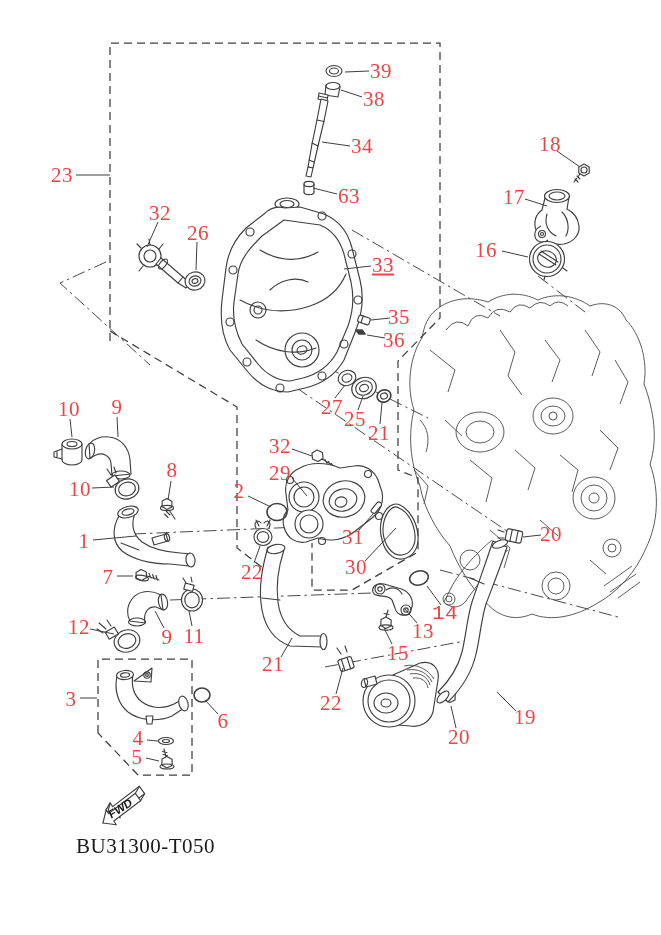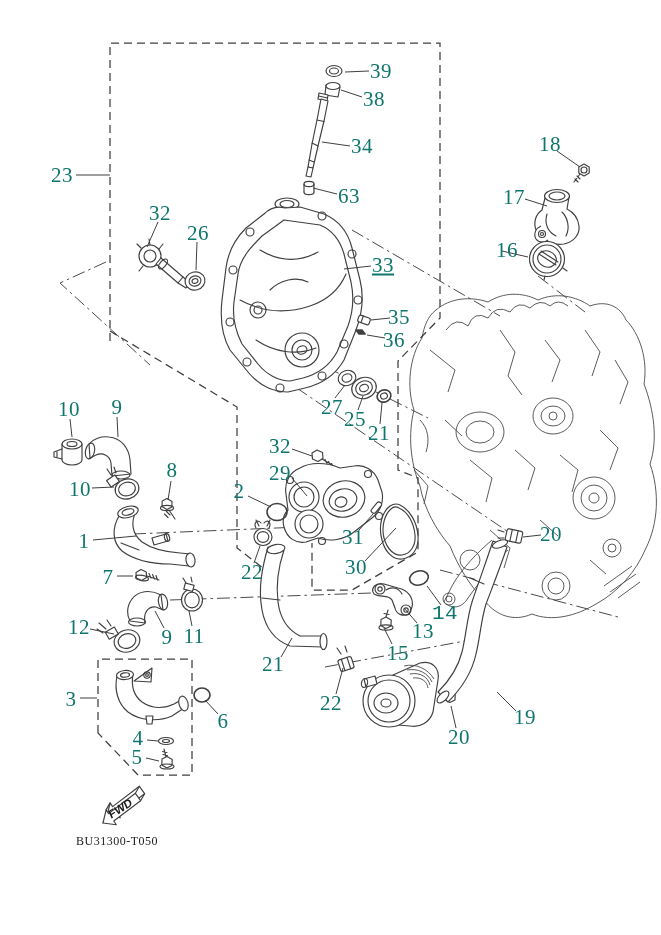--- a/index.html
+++ b/index.html
@@ -1,22 +1,22 @@
 <!DOCTYPE html>
 <html><head>
 <meta charset="utf-8">
 <style>
   html,body{margin:0;padding:0;background:#fff;}
   #stage{position:relative;width:661px;height:935px;background:#fff;overflow:hidden;
          font-family:"Liberation Serif",serif;}
   #art{position:absolute;left:0;top:0;}
   .callout{position:absolute;transform:translate(-50%,-50%);
-           font-family:"Liberation Serif",serif;font-size:21px;color:#0f766e;
+           font-family:"Liberation Serif",serif;font-size:21px;color:#ef4444;
            letter-spacing:0.5px;white-space:nowrap;}
-  #diagram-code{position:absolute;left:76px;top:834px;font-size:12px;color:#1b1b1b;
+  #diagram-code{position:absolute;left:76px;top:834px;font-size:21px;color:#1b1b1b;
                 letter-spacing:0.5px;}
   svg .p{stroke:#3f3f3f;fill:none;stroke-width:1.15;stroke-linejoin:round;stroke-linecap:round;}
   svg .w{stroke:#3f3f3f;fill:#ffffff;stroke-width:1.15;stroke-linejoin:round;}
   svg .e{stroke:#4a4a4a;fill:none;stroke-width:0.9;stroke-linejoin:round;}
   svg .dashed{stroke:#3f3f3f;fill:none;stroke-width:1.25;stroke-dasharray:8 5;}
   svg .dashdot{stroke:#4a4a4a;fill:none;stroke-width:1.0;stroke-dasharray:13 4 2.5 4;}
   svg .leader{stroke:#3f3f3f;stroke-width:1.0;}
   svg .thick{stroke-width:1.6;}
 </style>
 </head>
@@ -413,21 +413,21 @@
 </svg>
 
 <div id="callout-layer">
       <div class="callout" style="left: 62px; top: 175px;">23</div>
       <div class="callout" style="left: 381px; top: 71px;">39</div>
       <div class="callout" style="left: 374px; top: 99px;">38</div>
       <div class="callout" style="left: 362px; top: 146px;">34</div>
       <div class="callout" style="left: 349px; top: 196px;">63</div>
       <div class="callout" style="left: 550px; top: 144px;">18</div>
       <div class="callout" style="left: 514px; top: 197px;">17</div>
-      <div class="callout" style="left: 507px; top: 250px;">16</div>
+      <div class="callout" style="left: 486px; top: 250px;">16</div>
       <div class="callout" style="left: 160px; top: 213px;">32</div>
       <div class="callout" style="left: 198px; top: 233px;">26</div>
       <div class="callout" style="left: 383px; top: 265px; text-decoration: underline;">33</div>
       <div class="callout" style="left: 399px; top: 317px;">35</div>
       <div class="callout" style="left: 394px; top: 340px;">36</div>
       <div class="callout" style="left: 332px; top: 407px;">27</div>
       <div class="callout" style="left: 355px; top: 419px;">25</div>
       <div class="callout" style="left: 379px; top: 433px;">21</div>
       <div class="callout" style="left: 69px; top: 409px;">10</div>
       <div class="callout" style="left: 117px; top: 407px;">9</div>

